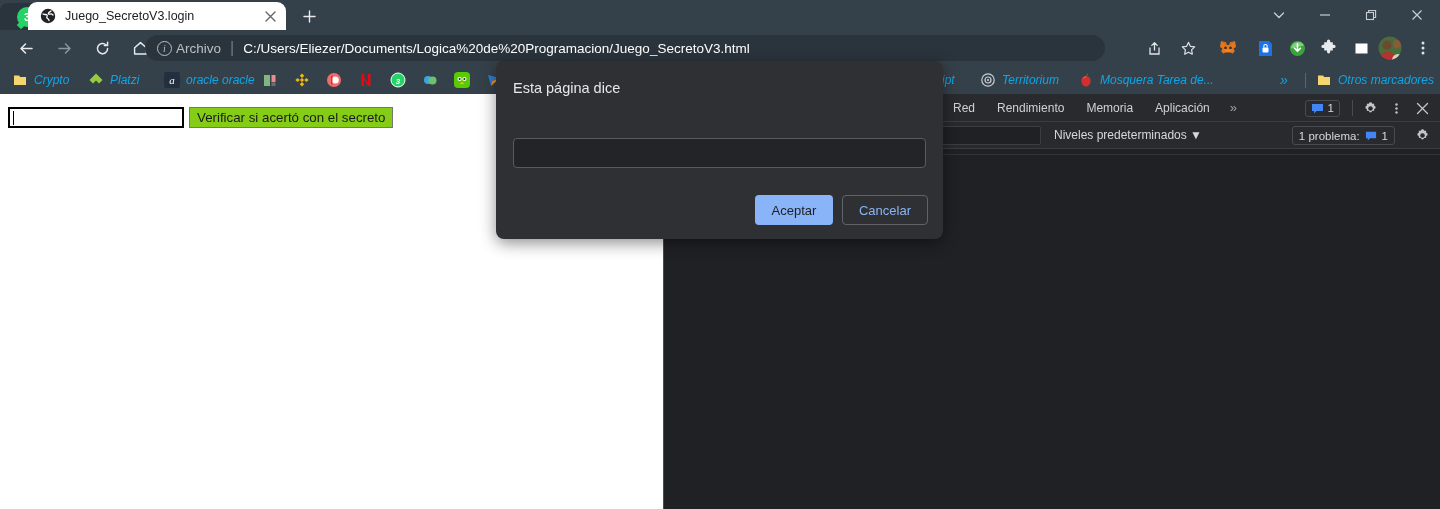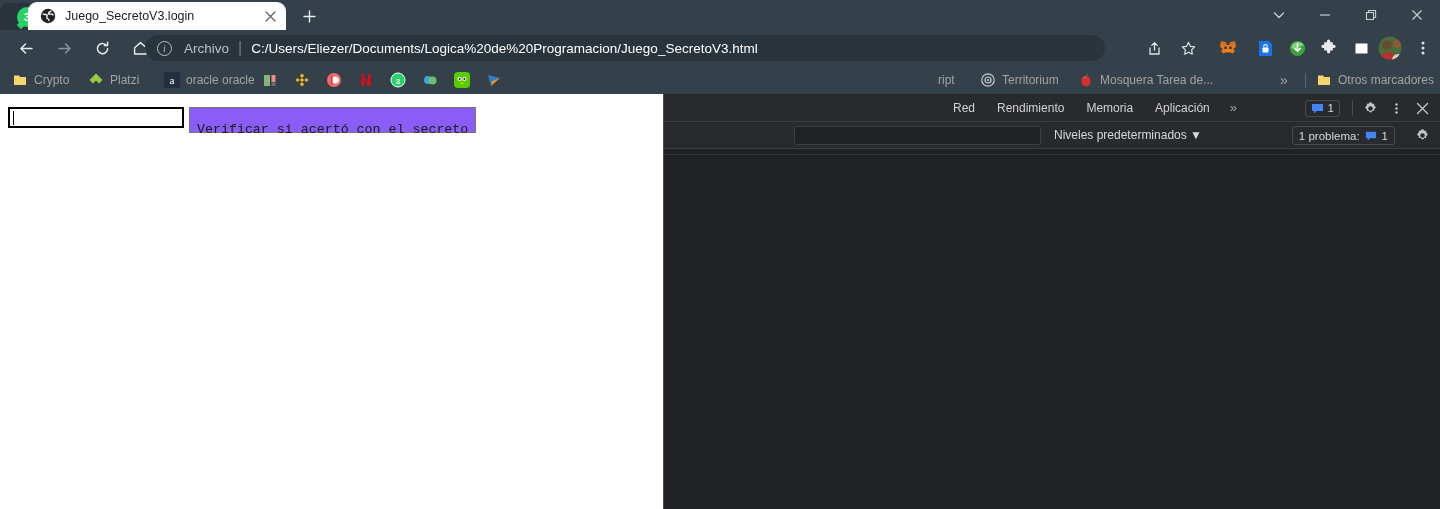--- a/index.html
+++ b/index.html
@@ -80,38 +80,38 @@
     position: absolute; left: 145px; top: 5px; width: 960px; height: 26px;
     background: #2a343c; border-radius: 13px;
     display: flex; align-items: center; padding: 0 12px;
   }
   .omni-info {
     width: 15px; height: 15px; border: 1.4px solid #b9c0c6; border-radius: 50%;
     color: #b9c0c6; font-size: 10px; font-style: italic;
     display: flex; align-items: center; justify-content: center;
     flex: 0 0 15px; font-family: "Liberation Serif", serif;
   }
-  .omni-scheme { color: #b9c0c6; font-size: 13.5px; margin-left: 12px; }
+  .omni-scheme { color: #b9c0c6; font-size: 13.5px; margin-left: 4px; }
   .omni-sep { color: #6f7c85; margin: 0 9px; }
   .omni-url { color: #ffffff; font-size: 13.5px; white-space: nowrap; }
   .tb-icon {
     position: absolute; top: 5px; width: 26px; height: 26px;
     display: flex; align-items: center; justify-content: center;
     color: #dfe3e6;
   }
 
   
   .bookmarks {
     position: absolute; left: 0; top: 66px; width: 1440px; height: 28px;
     background: #35414a;
   }
   .bm {
     position: absolute; top: 3px; height: 22px;
     display: flex; align-items: center; gap: 6px;
-    color: #a3a3a3; font-size: 12px; white-space: nowrap;
+    color: #0ea5e9; font-size: 12px; white-space: nowrap; font-style: italic;
   }
   .bm-ico { width: 16px; height: 16px; flex: 0 0 16px; display: block; }
   .bm-sep {
     position: absolute; top: 7px; width: 1px; height: 15px; background: #5a666f;
   }
 
   
   .viewport {
     position: absolute; left: 0; top: 94px; width: 663px; height: 415px;
     background: #ffffff;
@@ -121,23 +121,23 @@
     background: #fff; border: 2px solid #000; outline: none;
     font-family: "Liberation Sans", sans-serif; font-size: 13px;
     padding: 0 2px; color: #000;
   }
   .page-caret {
     position: absolute; left: 13px; top: 17px; width: 1px; height: 14px;
     background: #000;
   }
   .page-button {
     position: absolute; left: 189px; top: 13px; height: 21px;
-    background: #8b5cf6; border: 1px solid #767676;
-    font-family: Liberation Mono, monospace; font-size: 13.3px;
-    color: #1a1a1a; padding: 12px 7px; line-height: 19px;
+    background: #84cc16; border: 1px solid #767676;
+    font-family: Liberation Sans, sans-serif; font-size: 13.3px;
+    color: #1a1a1a; padding: 0 7px; line-height: 19px;
   }
 
   
   .devtools {
     position: absolute; left: 663px; top: 94px; width: 777px; height: 415px;
     background: #202124; border-left: 1px solid #4b4c4f;
   }
   .dt-tabbar {
     position: absolute; left: 0; top: 0; width: 777px; height: 28px;
     background: #292a2d; border-bottom: 1px solid #3c3d40;
@@ -596,14 +596,22 @@
             <circle cx="7.5" cy="7.5" r="2.3" fill="#292a2d"></circle>
           </svg>
       </div>
     </div>
 
     <div class="dt-console">
       <div class="console-row top"></div>
     </div>
   </div>
 
+  <div class="dialog">
+    <div class="dialog-title">Esta página dice</div>
+    <input class="dialog-input" type="text" style="top: 77px;" value="">
+    <div class="dialog-buttons">
+      <button class="btn-primary">Aceptar</button>
+      <button class="btn-secondary">Cancelar</button>
+    </div>
+  </div>
 
 </div>
 
 </body></html>

